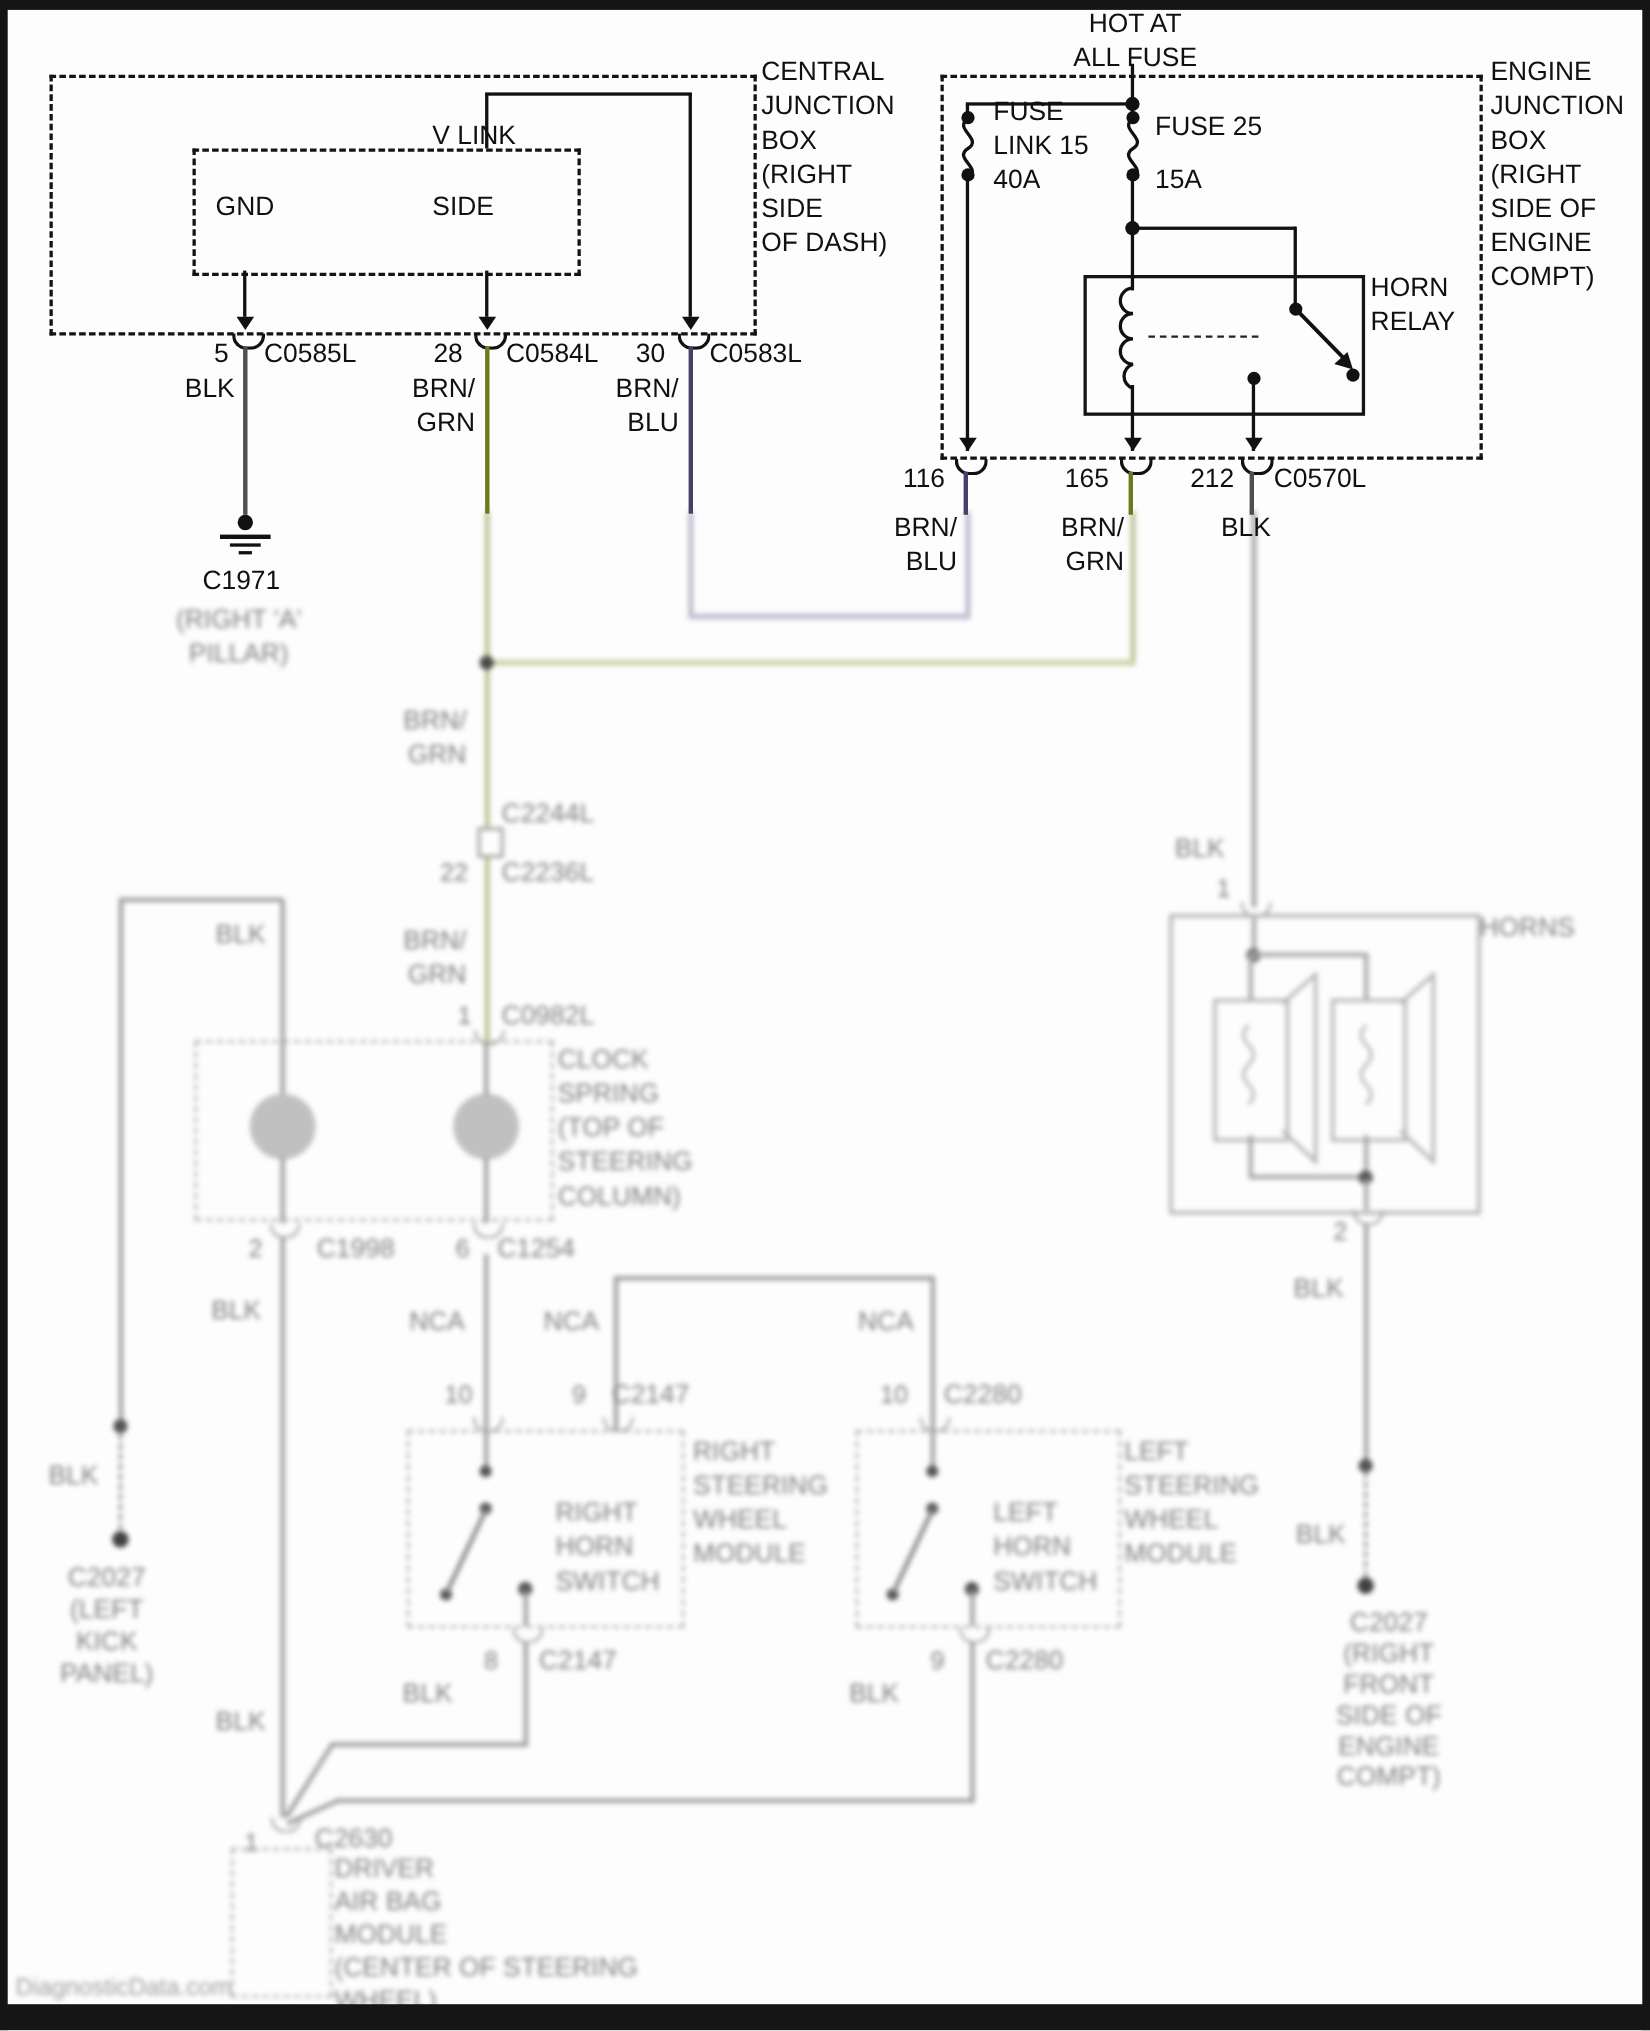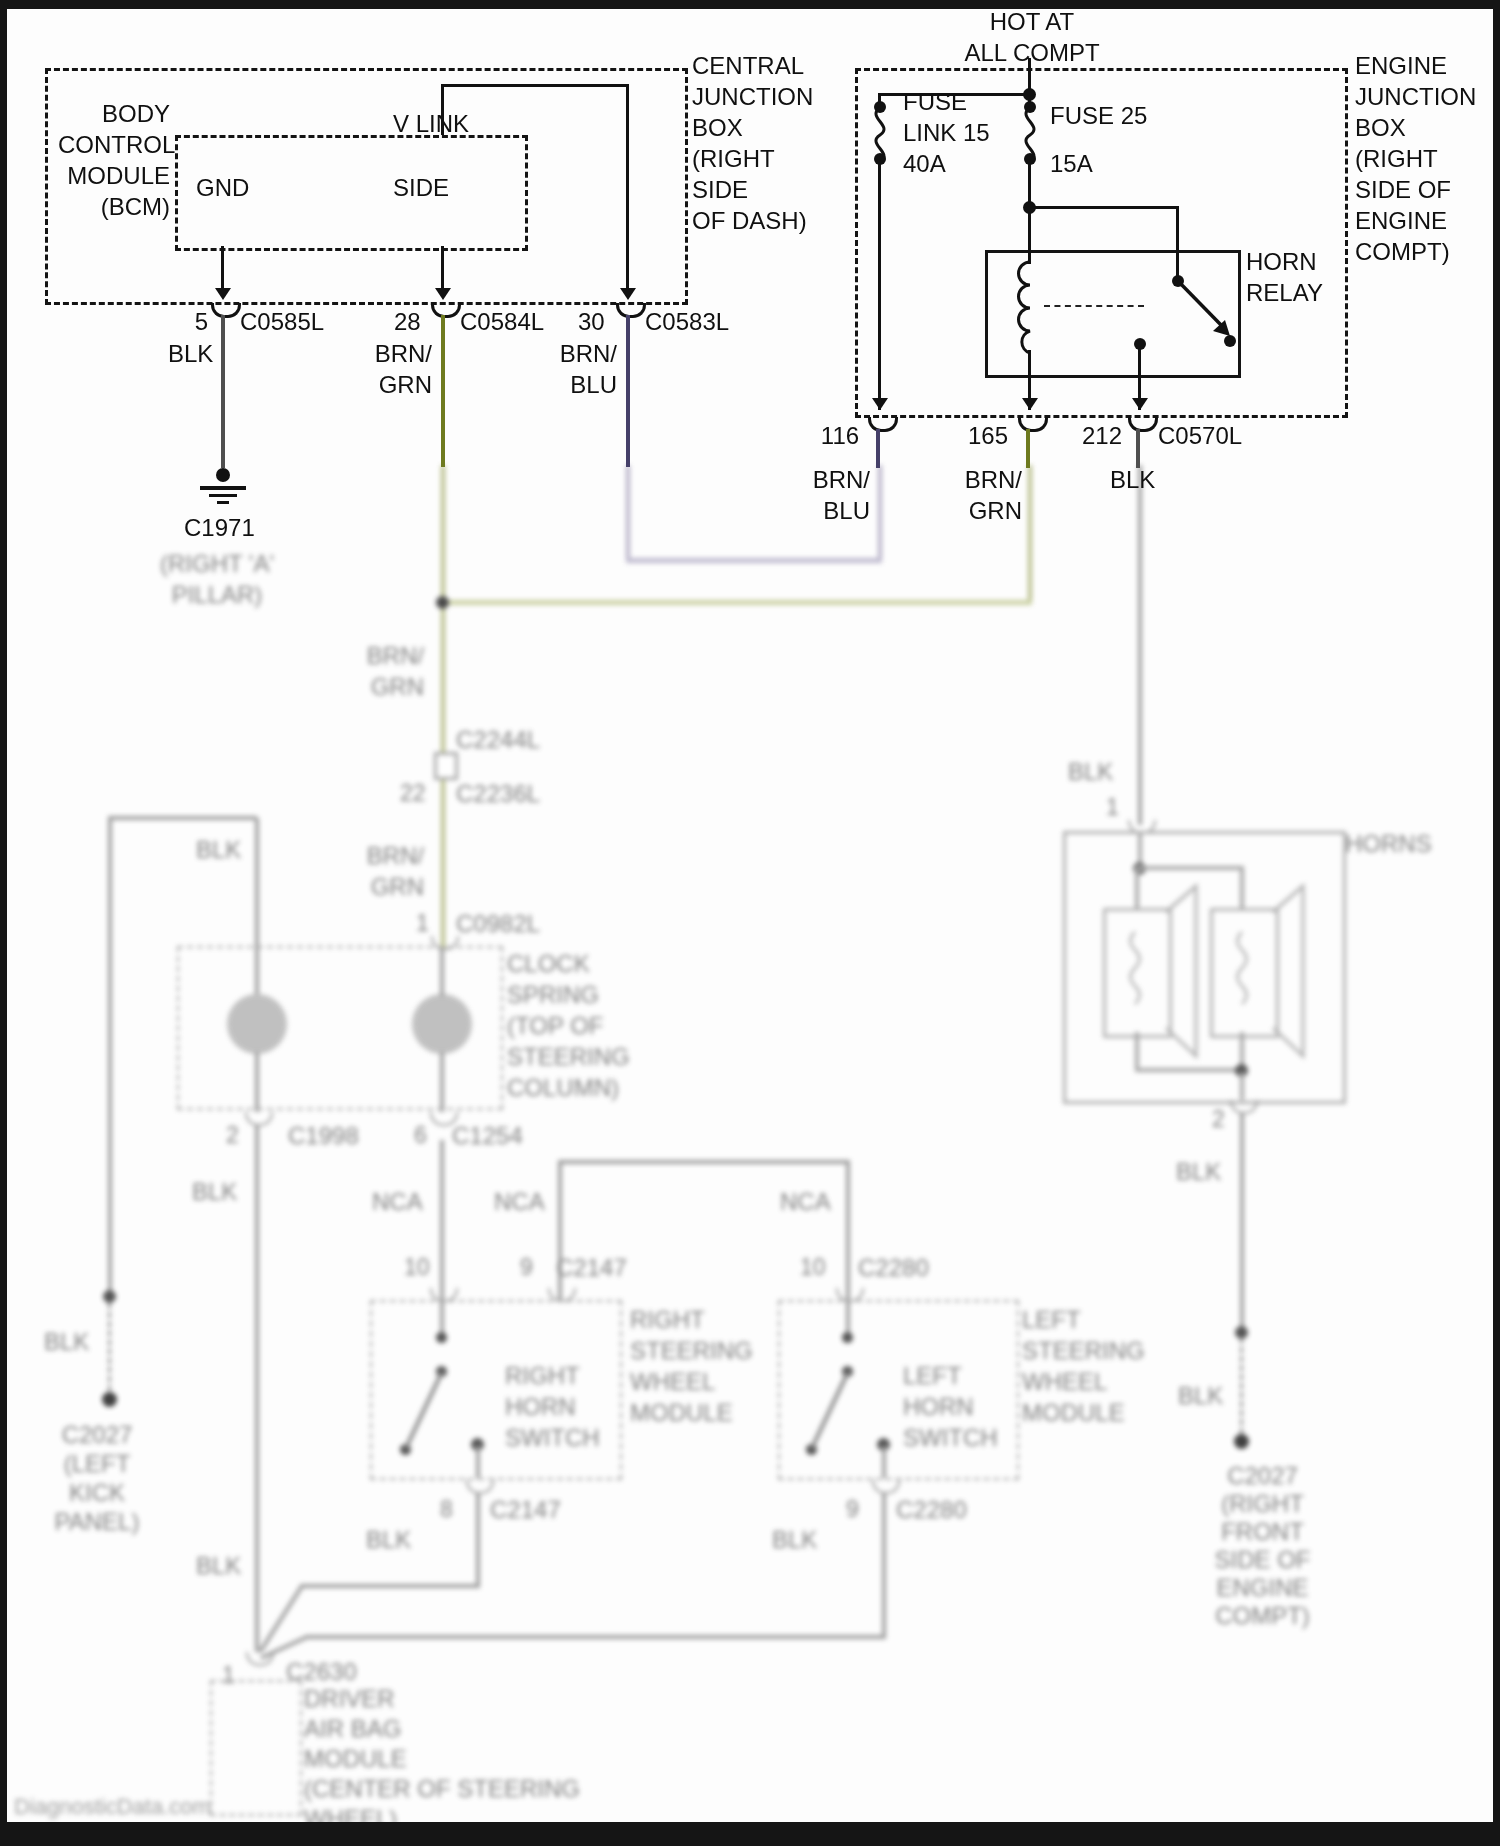--- a/index.html
+++ b/index.html
@@ -199,34 +199,30 @@
       <path d="M1166,912 L1196,886 L1196,1056 L1166,1028" fill="none" stroke="#a5a5a5" stroke-width="3"></path>
       <path d="M1273,912 L1303,886 L1303,1056 L1273,1028" fill="none" stroke="#a5a5a5" stroke-width="3"></path>
       <path d="M1135,932 q-9,9 0,18 q9,9 0,18 q-9,9 0,18 q9,9 0,18" fill="none" stroke="#a5a5a5" stroke-width="2.5"></path>
       <path d="M1242,932 q-9,9 0,18 q9,9 0,18 q-9,9 0,18 q9,9 0,18" fill="none" stroke="#a5a5a5" stroke-width="2.5"></path>
     </svg>
 
     <div class="wm" style="left:14px;top:1794px">DiagnosticData.com</div>
   </div>
 
   <div class="lb" style="left:962px;top:6px;width:140px;text-align:center">HOT AT
-ALL COMPT</div>
+ALL FUSE</div>
 
   <div class="dbox" style="left:45px;top:68px;width:637px;height:231px"></div>
   <div class="lb" style="left:692px;top:50px">CENTRAL
 JUNCTION
 BOX
 (RIGHT
 SIDE
 OF DASH)</div>
   <div class="dbox" style="left:175px;top:135px;width:347px;height:110px"></div>
-  <div class="lb" style="left:58px;top:98px;width:112px;text-align:right">BODY
-CONTROL
-MODULE
-(BCM)</div>
   <div class="lb" style="left:393px;top:108px">V LINK</div>
   <div class="lb" style="left:196px;top:172px">GND</div>
   <div class="lb" style="left:393px;top:172px">SIDE</div>
 
   <div class="v" style="left:441px;top:85px;width:3px;height:50px;background:#111"></div>
   <div class="h" style="left:441px;top:84px;width:188px;height:3px;background:#111"></div>
   <div class="v" style="left:626px;top:85px;width:3px;height:203px;background:#111"></div>
   <div class="v" style="left:221px;top:246px;width:3px;height:42px;background:#111"></div>
   <div class="v" style="left:441px;top:246px;width:3px;height:42px;background:#111"></div>
   <div class="arr" style="left:215px;top:288px"></div>

